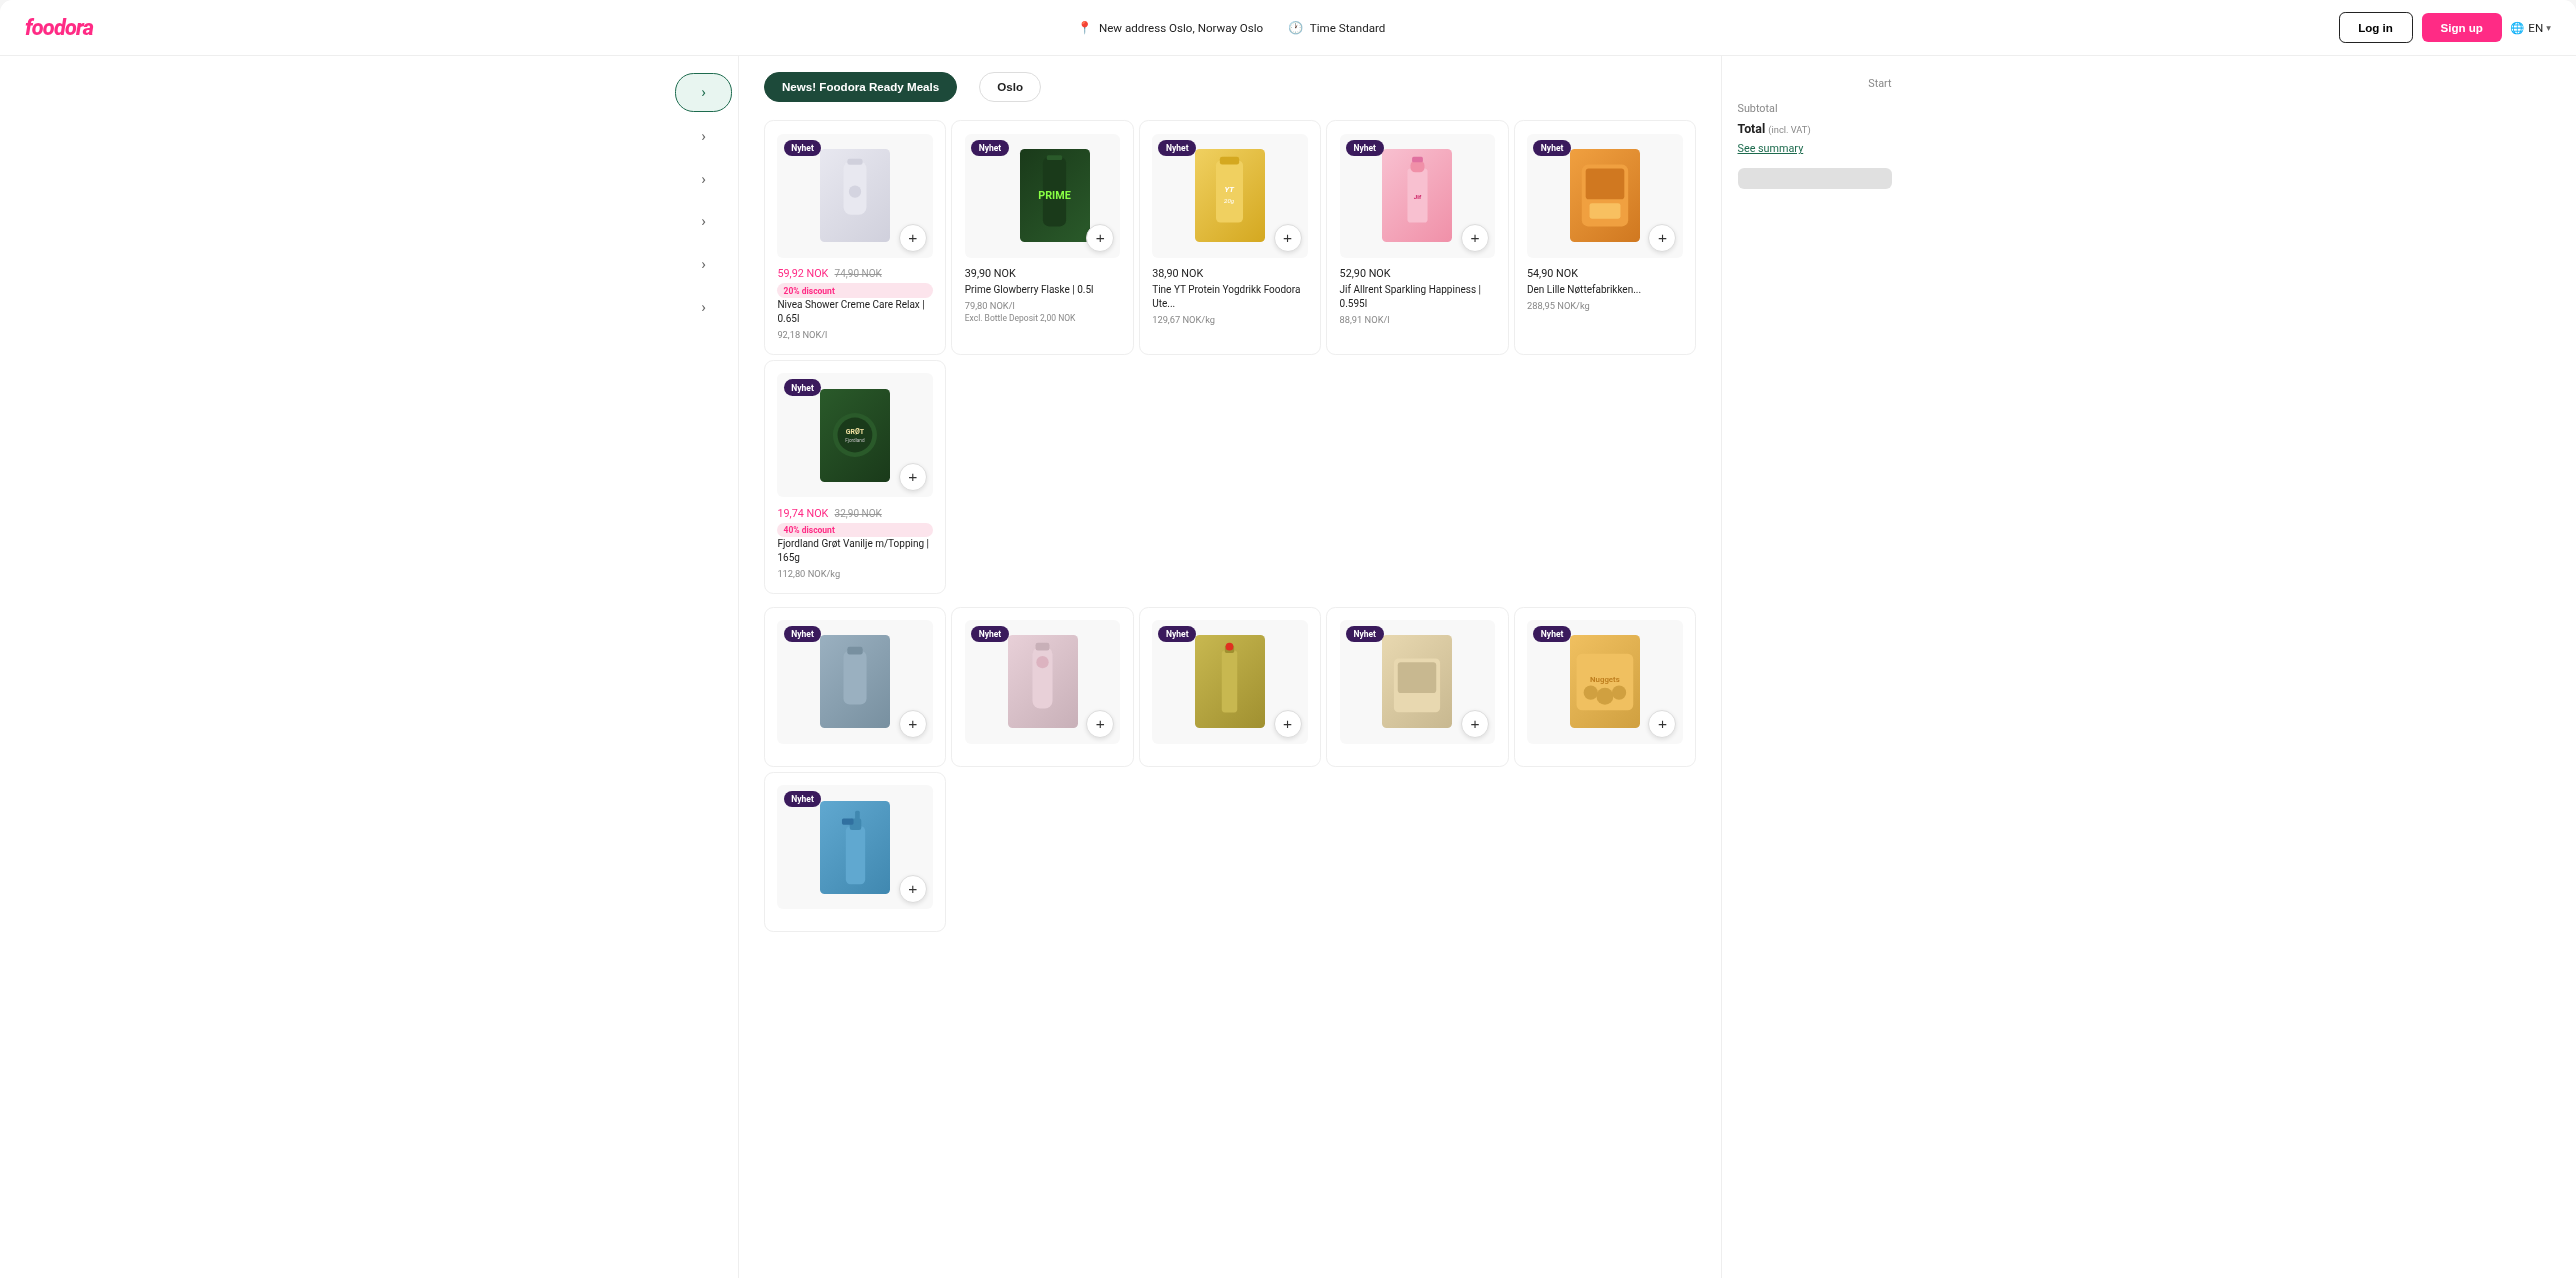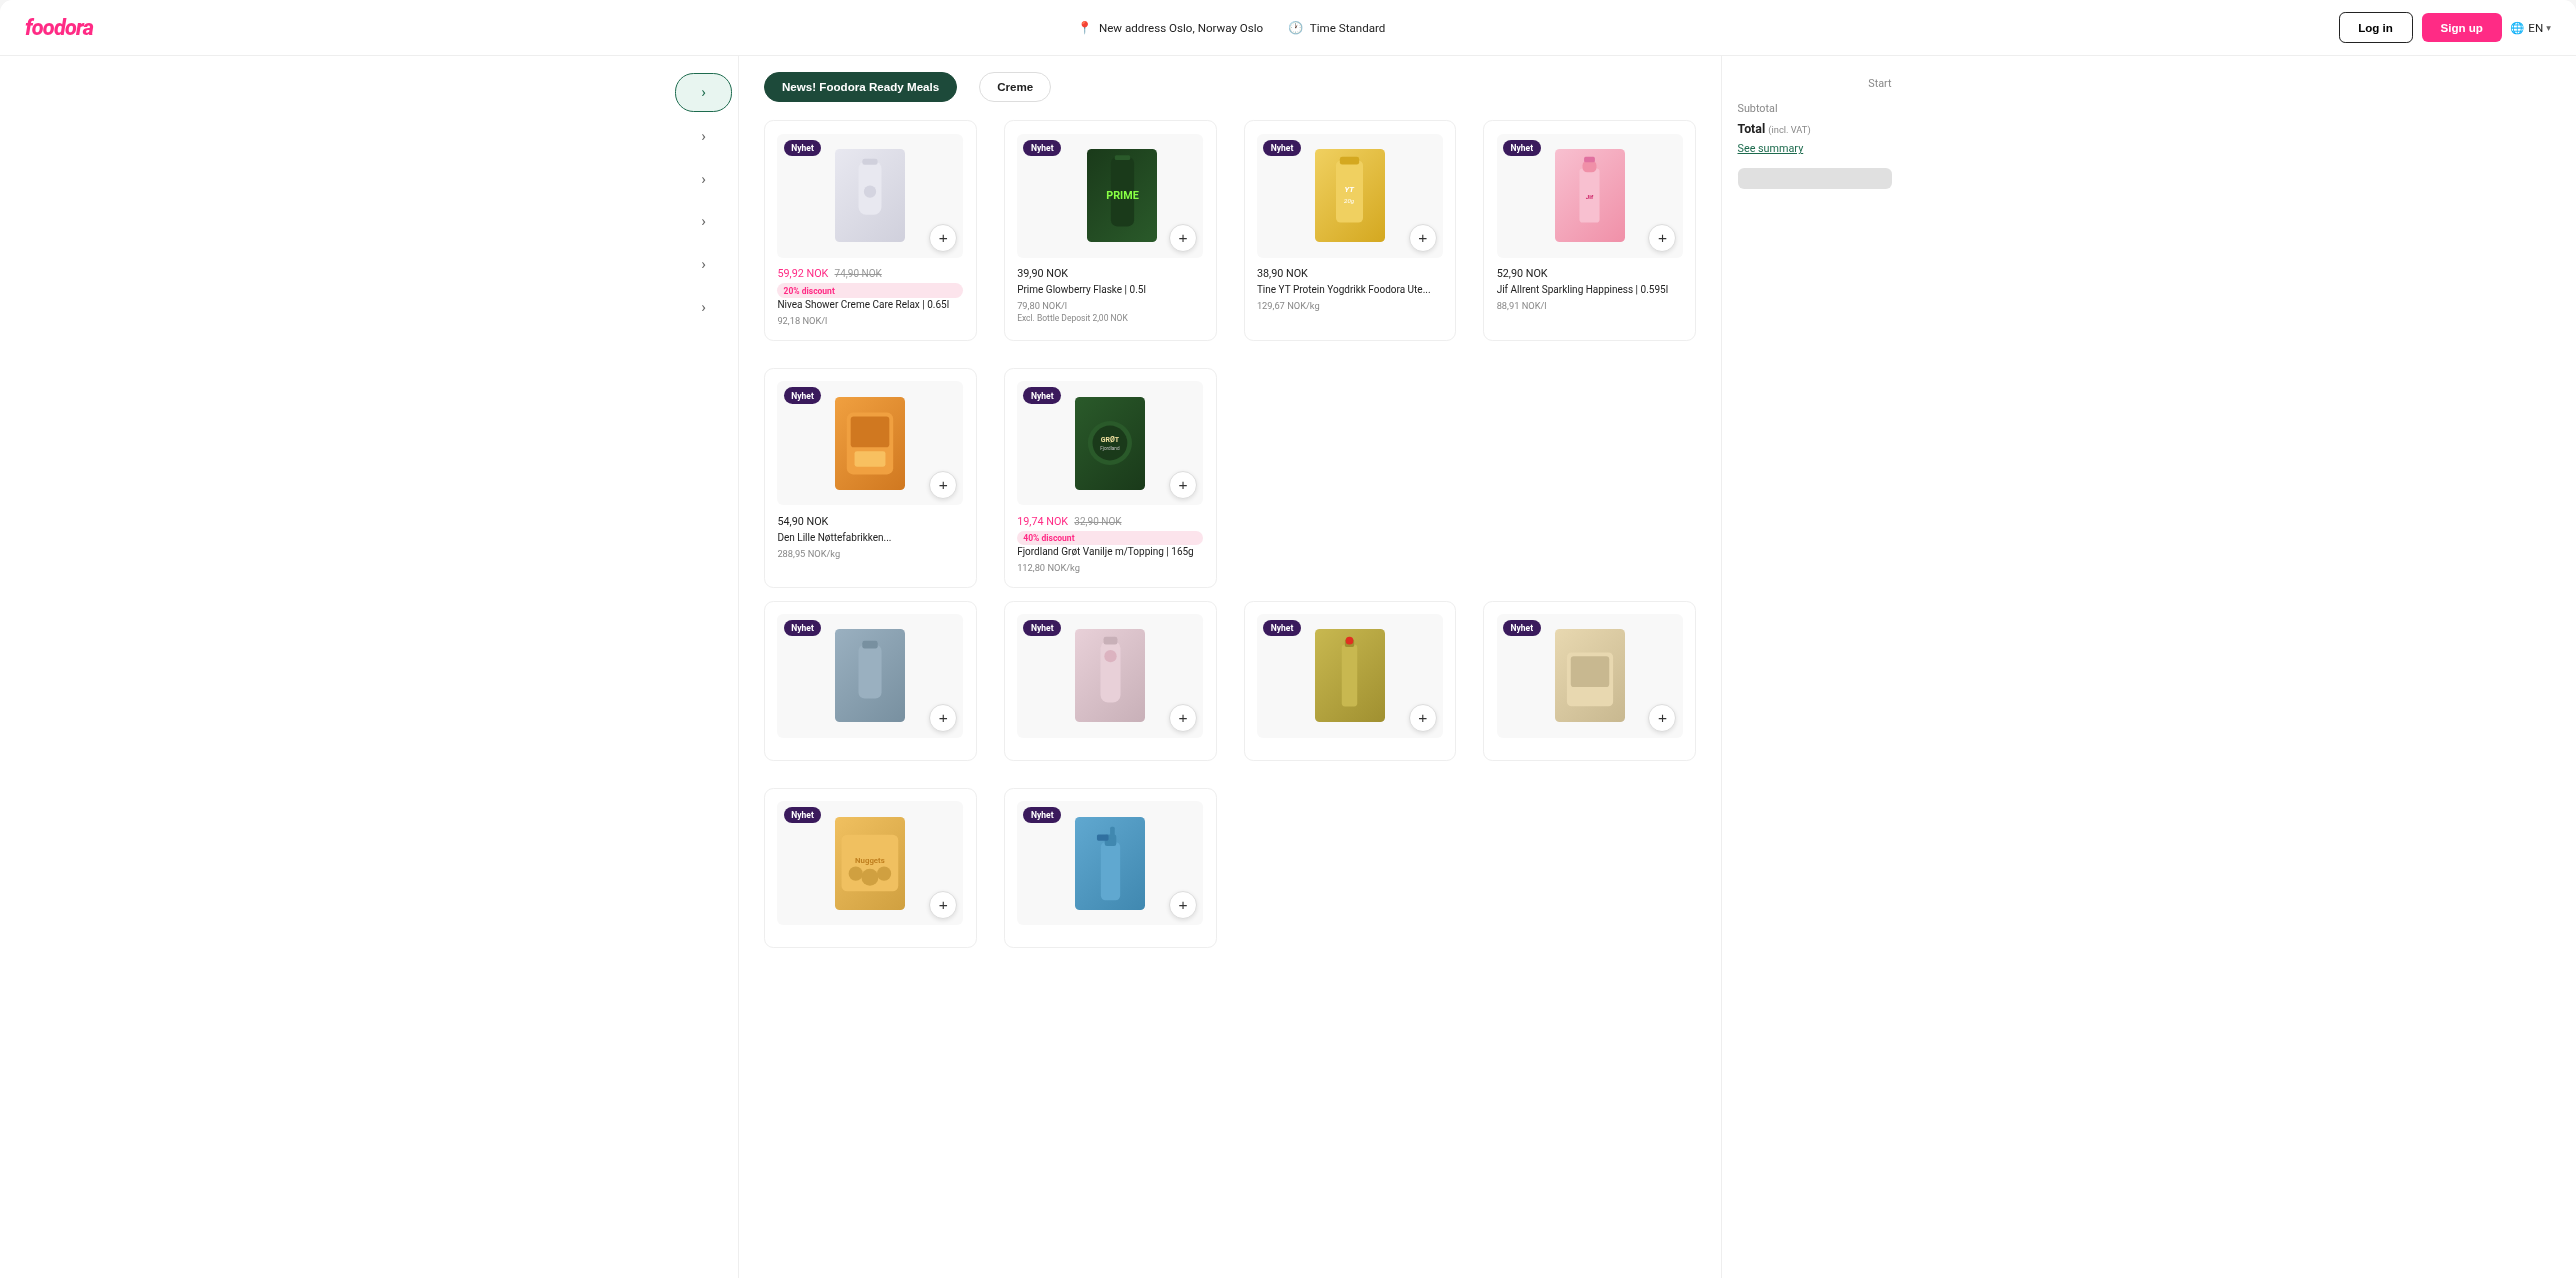--- a/index.html
+++ b/index.html
@@ -145,22 +145,22 @@
     }
     .filter-tab.inactive {
       background: #fff;
       color: #222;
       border: 1.5px solid #ddd;
     }
 
     
     .product-grid {
       display: grid;
-      grid-template-columns: repeat(4, 1fr);
-      gap: 27px;
+      grid-template-columns: repeat(5, 1fr);
+      gap: 5px;
     }
 
     .product-card {
       background: #fff;
       border-radius: 9.3px;
       padding: 12.4px;
       position: relative;
       border: 0.8px solid #eee;
       cursor: pointer;
       transition: box-shadow 0.2s;
@@ -379,21 +379,21 @@
       </div>
       <div class="sidebar-item">
         <span>›</span>
       </div>
     </aside>
 
     <main class="content">
 
       <div class="filter-tabs">
         <button class="filter-tab active">News! Foodora Ready Meals</button>
-        <button class="filter-tab inactive">Creme</button>
+        <button class="filter-tab inactive">Oslo</button>
       </div>
 
       <div class="product-grid">
 
         <div class="product-card">
           <div class="product-image-area">
             <span class="nyhet-badge">Nyhet</span>
             <div class="product-img-placeholder img-white">
               <svg width="46" height="77" viewBox="0 0 60 100">
                 <rect x="15" y="5" width="30" height="70" rx="10" fill="#e8e8f0"></rect>

